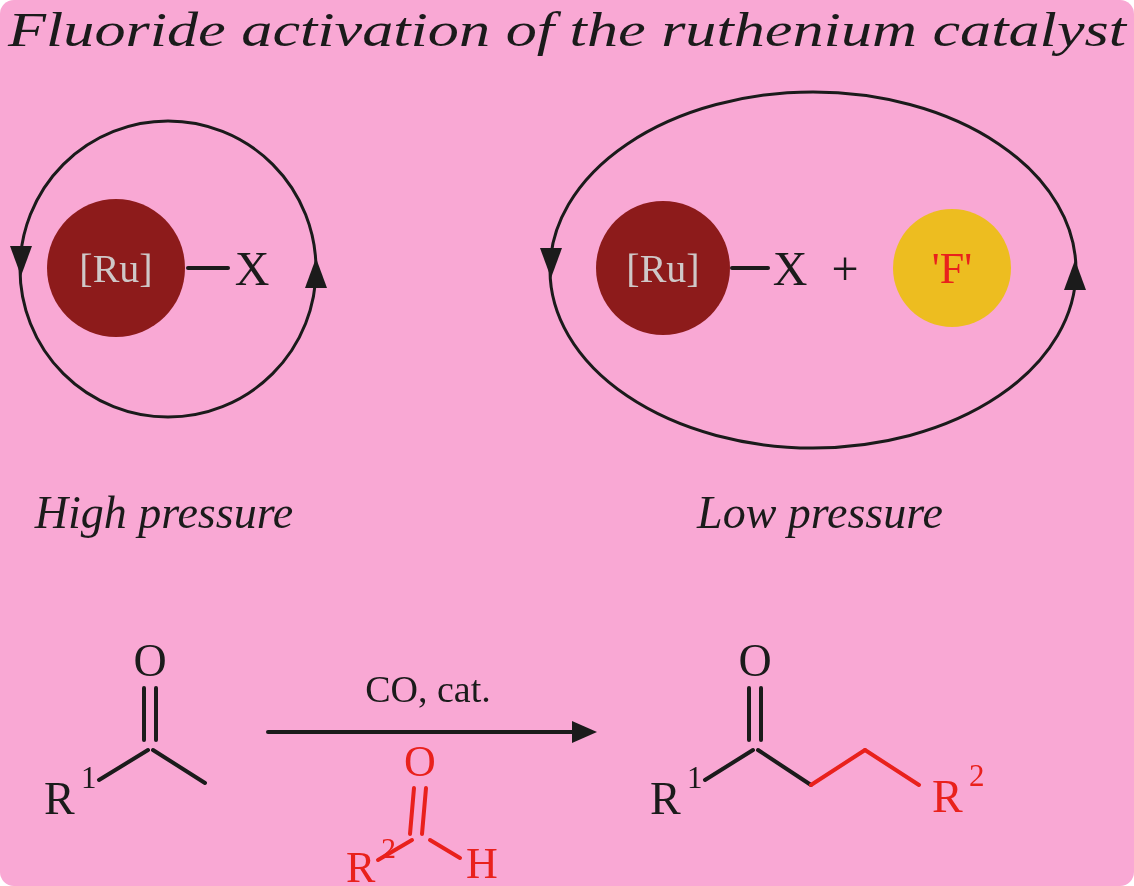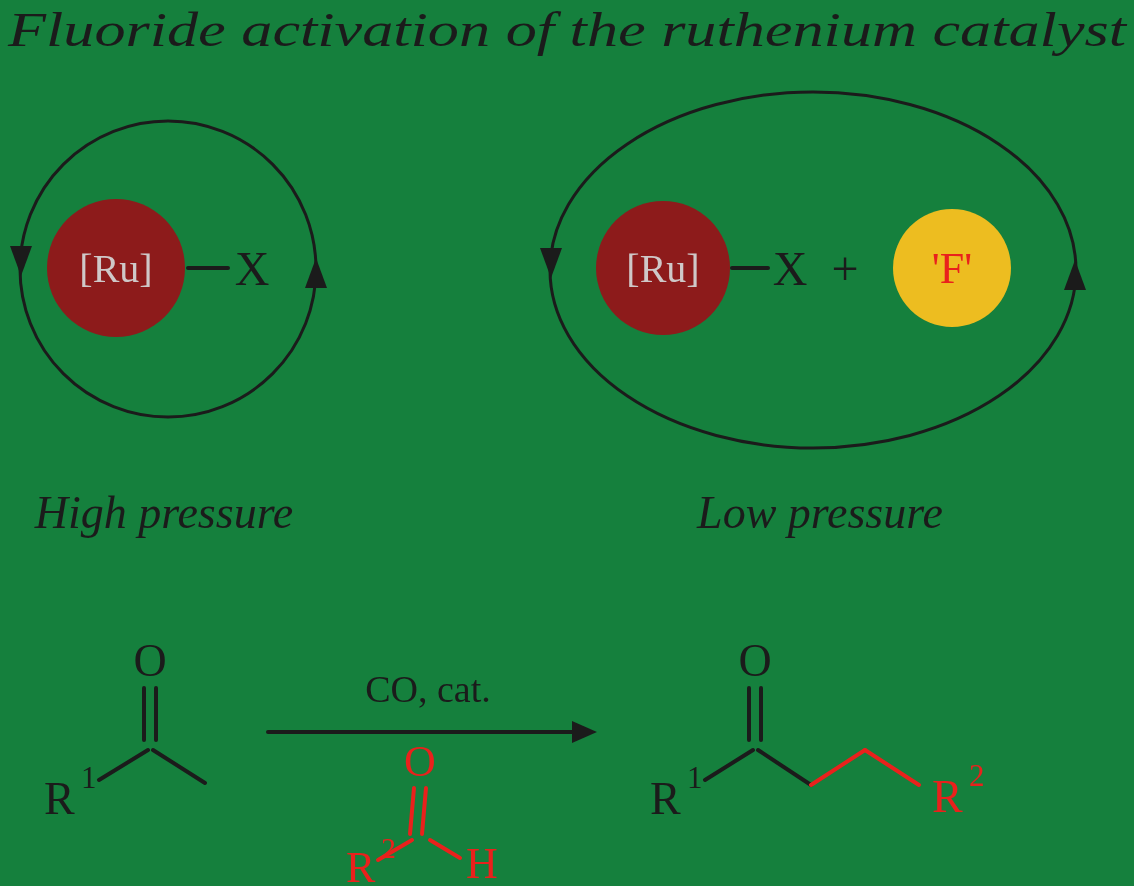--- a/index.html
+++ b/index.html
@@ -1,21 +1,22 @@
 <!DOCTYPE html>
 <html><head>
 <meta charset="utf-8">
 <style>
   html, body { margin: 0; padding: 0; background: #ffffff; }
   .canvas {
     position: relative;
     width: 1134px;
     height: 886px;
-    background: #15803d;
+    background: #f9a8d4;
     overflow: hidden;
+    border-radius: 14px;
   }
   svg text {
     font-family: "Liberation Serif", "DejaVu Serif", serif;
   }
   .ink-text { fill: #1b1b1b; }
   .cycle-line { fill: none; stroke: #1b1b1b; stroke-width: 3; }
   .arrowhead { fill: #1b1b1b; stroke: none; }
   .bond { fill: none; stroke-width: 4; stroke-linecap: round; }
   .ink { stroke: #1b1b1b; }
   .title-text { font-style: italic; font-size: 48px; }

